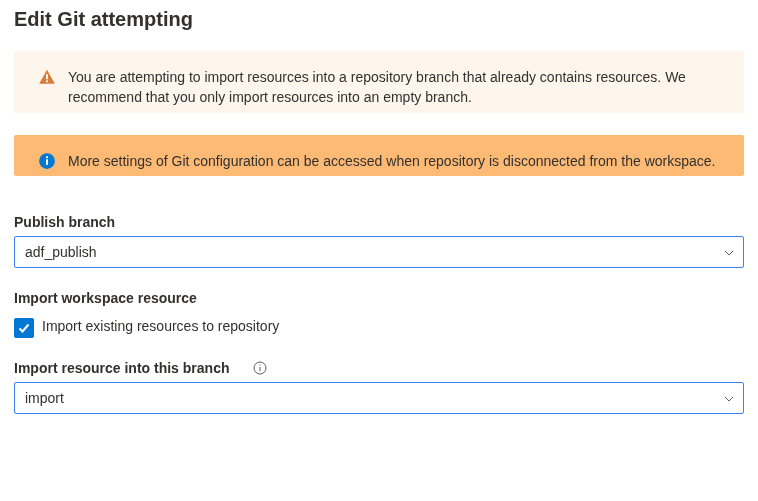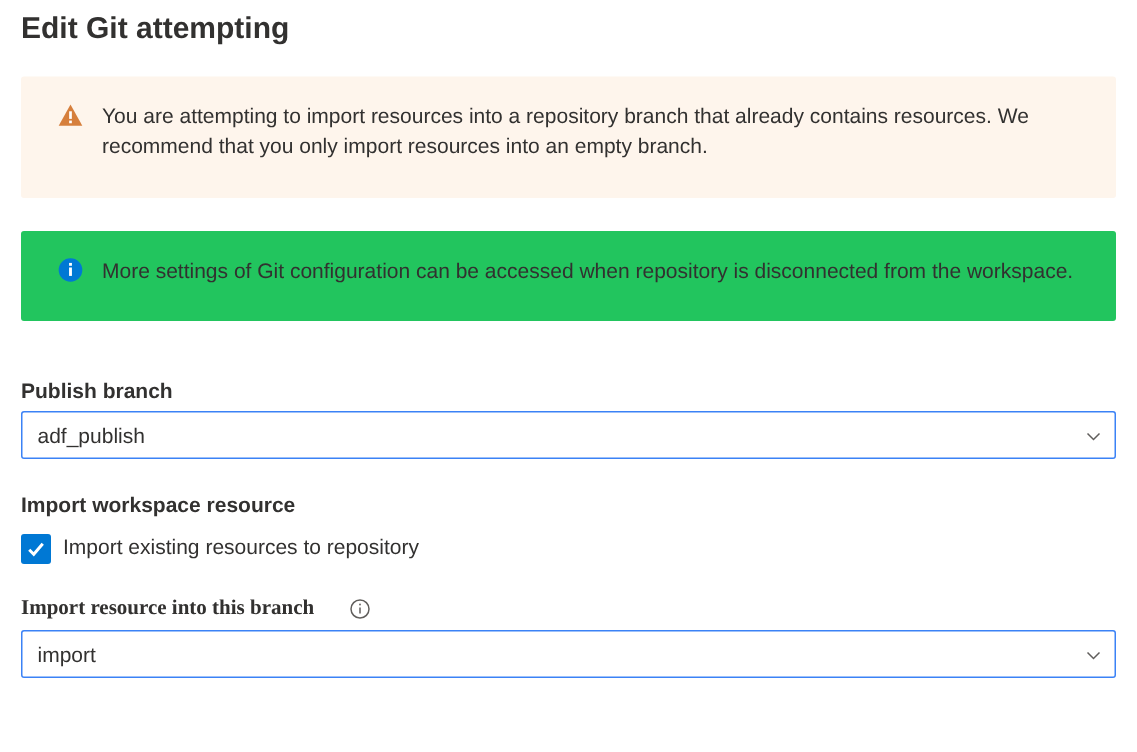--- a/index.html
+++ b/index.html
@@ -16,30 +16,30 @@
   }
   h2.page-title {
     font-size: 20px;
     font-weight: 600;
     margin: 0 0 20px 0;
     color: #323130;
   }
   .banner {
     display: flex;
     align-items: flex-start;
-    padding: 16px 22px 24px 24px;
+    padding: 16px 22px 5px 24px;
     margin-bottom: 16px;
     border-radius: 2px;
     line-height: 1.45;
   }
   .banner.warning {
     background: #FEF5EC;
   }
   .banner.info {
-    background: #22c55e;
+    background: #fdba74;
     margin-top: 22px;
   }
   .banner .icon {
     flex: 0 0 auto;
     width: 18px;
     height: 18px;
     margin-right: 12px;
     margin-top: 1px;
   }
   .banner .text {
@@ -52,21 +52,20 @@
     margin-top: 22px;
     margin-bottom: 6px;
     color: #323130;
   }
   .label-row {
     display: flex;
     align-items: center;
     gap: 24px;
     margin-top: 22px;
     margin-bottom: 6px;
-    font-family: Liberation Serif, serif;
   }
   .label-row label.field-label {
     margin: 0;
   }
   .info-circle {
     width: 14px;
     height: 14px;
     display: inline-flex;
     align-items: center;
     justify-content: center;

